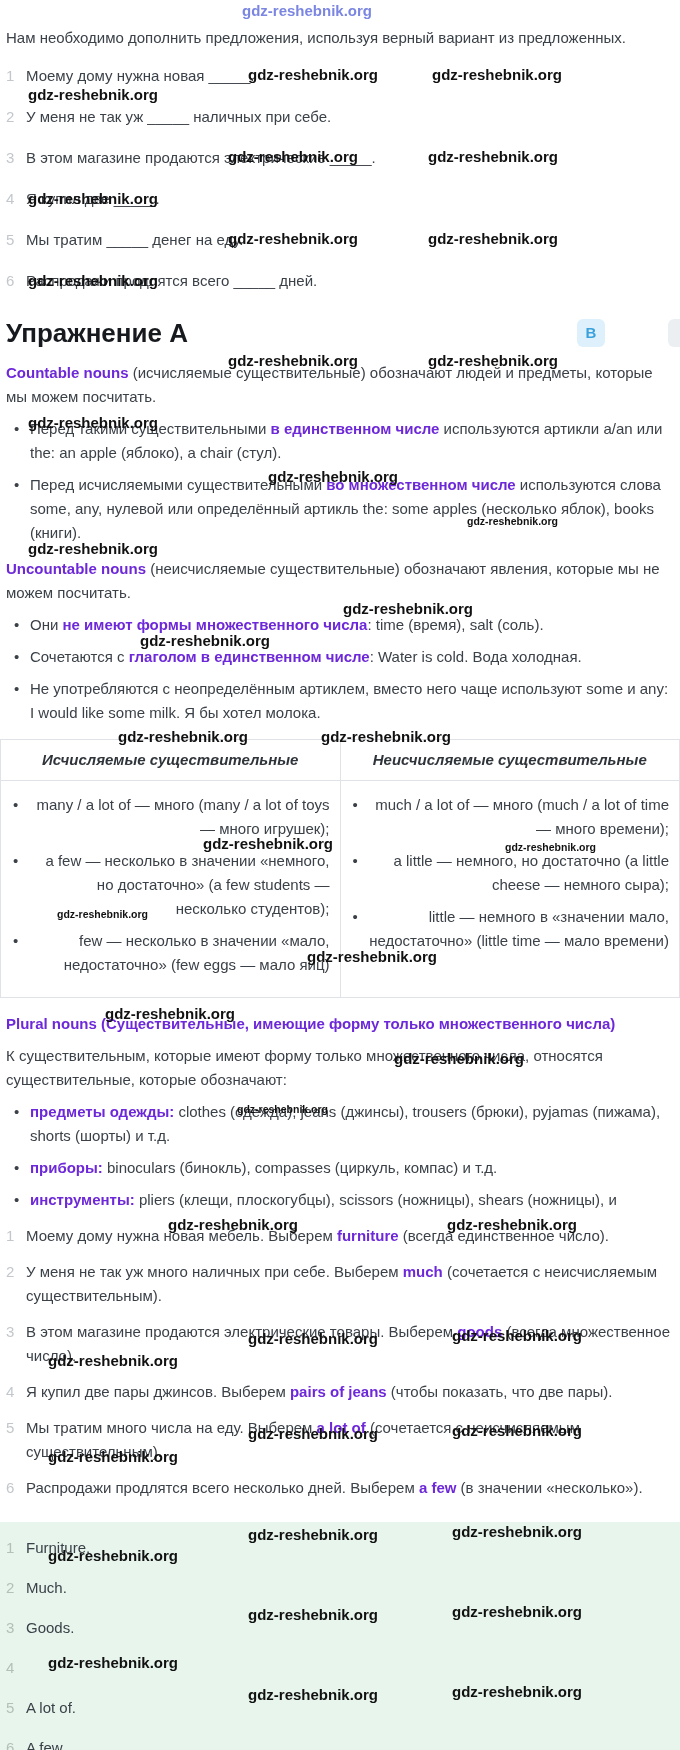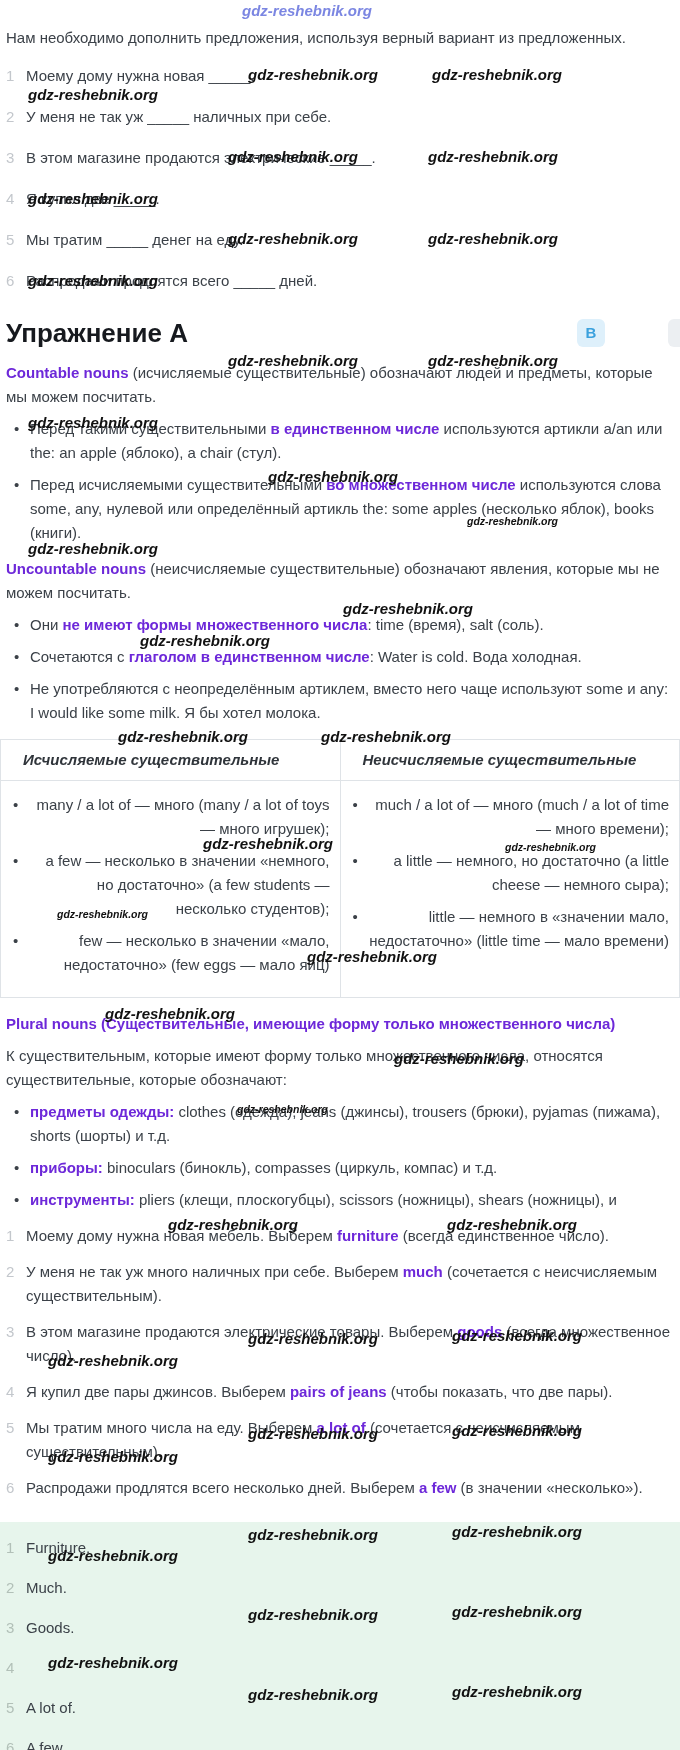--- a/index.html
+++ b/index.html
@@ -25,36 +25,36 @@
     cursor:pointer;
   }
   .edge-sliver { position:absolute; left:662px; top:2px; width:20px; height:28px; border-radius:6px; background:#eceff2; }
   .para { margin:0 10px 8px 6px; }
   .para b, .bullets b, .expl-text b, .plural-heading b { color:#6d28d9; }
   .bullets { list-style:none; margin:0 10px 12px 6px; }
   .bullets > li { position:relative; padding-left:24px; margin-bottom:8px; }
   .bullets > li::before { content:"•"; position:absolute; left:8px; top:0; color:#3b4148; }
   .grammar-table { width:100%; border-collapse:collapse; margin:14px 0 0 0; }
   .grammar-table th, .grammar-table td { border:1px solid var(--border, #dfe3e7); vertical-align:top; }
-  .grammar-table th { width:47.5%; font-style:italic; font-weight:700; text-align:left; padding:8px 22px; color:#2f343a; }
+  .grammar-table th { width:47.5%; font-style:italic; font-weight:700; text-align:center; padding:8px 10px; color:#2f343a; }
   .grammar-table td { padding:12px 10px 12px 8px;text-align:right; }
   .cell-bullets { margin:0; }
   .cell-bullets > li { padding-left:18px; margin-bottom:8px; }
   .cell-bullets > li::before { left:4px; }
   .plural-heading { margin-top:14px; }
   .expl-list { margin-top:10px; }
   .expl-row { display:flex; margin-bottom:12px; }
   .expl-text { flex:1; padding-right:8px; }
   .answers {
     flex:1 1 auto; min-height:200px; margin-top:10px; padding-top:6px;
     background:var(--answer-bg, #e7f5ec);
   }
   .answer-row { display:flex; padding:8px 0; }
   .answer-row .num { color:#b2c0b8; }
-  .wm-layer { position:absolute; inset:0; pointer-events:none; z-index:10;font-style:italic; }
+  .wm-layer { position:absolute; inset:0; pointer-events:none; z-index:10; }
   .wm {
     position:absolute; font-weight:700; font-size:15px; line-height:18px;
     color:var(--watermark, #111111); white-space:nowrap;
   }
   .wm-small { font-size:10.5px; }
   .wm-blue { left:242px; top:2px; color:var(--watermark-accent, #7b86e2); }
 </style>
 </head>
 <body>
 

